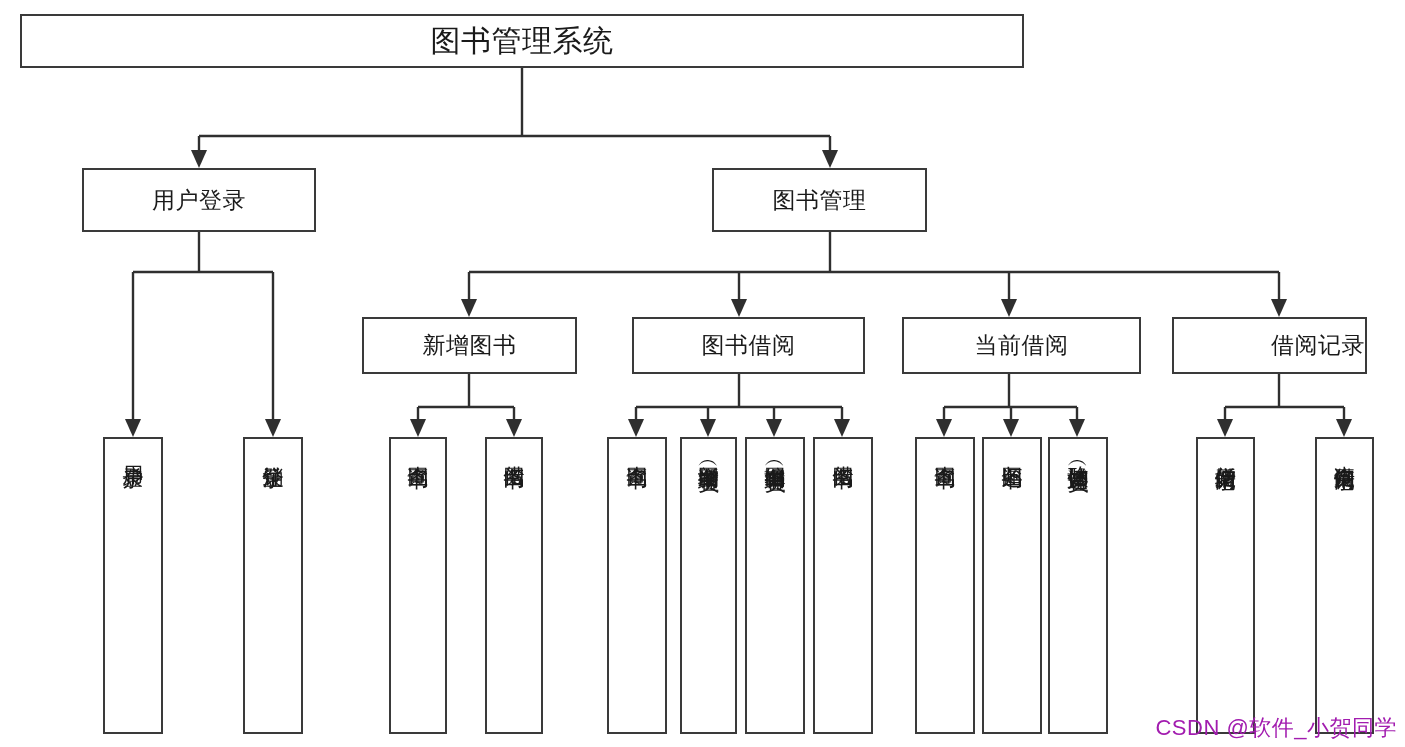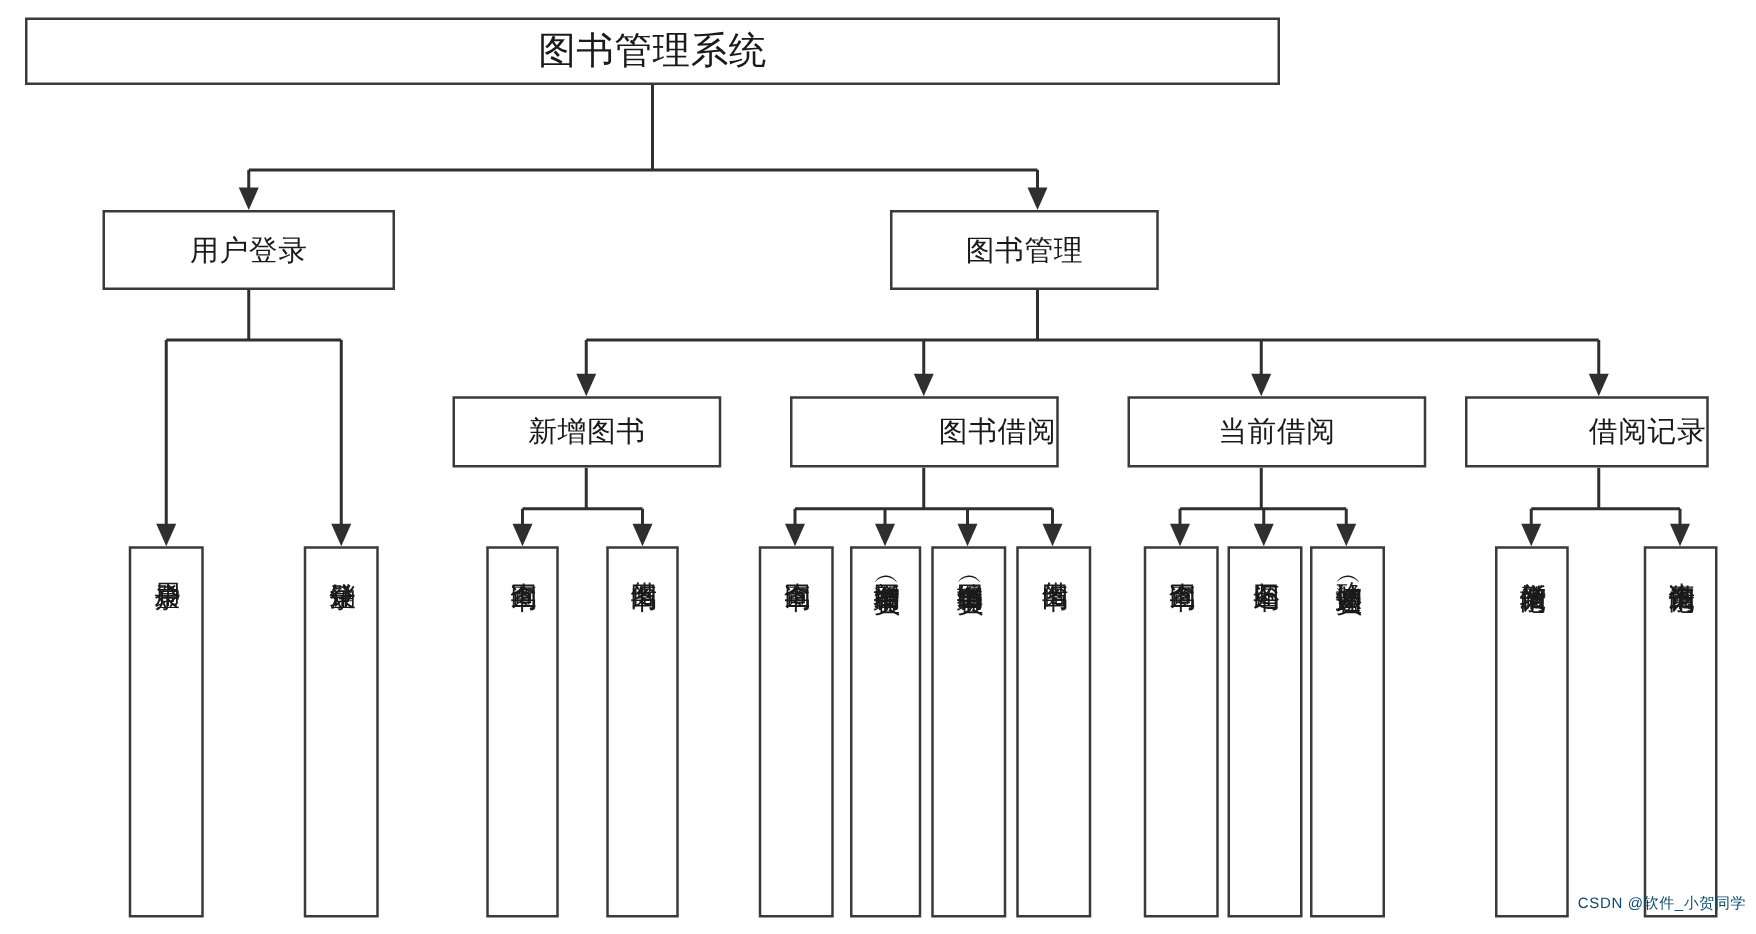--- a/index.html
+++ b/index.html
@@ -67,23 +67,23 @@
     stroke: #2f2f2f;
     stroke-width: 2.4;
     fill: none;
   }
   .arrowhead {
     fill: #2f2f2f;
   }
   .watermark {
     position: absolute;
     right: 8px;
-    bottom: 16px;
-    font-size: 12px;
-    color: #0c4a6e;
+    bottom: 4px;
+    font-size: 22px;
+    color: #a21caf;
     letter-spacing: 0.5px;
     white-space: nowrap;
     user-select: none;
   }
 </style>
 </head>
 <body>
 
 <div id="canvas">
 
@@ -157,21 +157,21 @@
   <div class="node horiz" style="left:82px; top:168px; width:234px; height:64px;">
     <span class="node-label">用户登录</span>
   </div>
   <div class="node horiz" style="left:712px; top:168px; width:215px; height:64px;">
     <span class="node-label">图书管理</span>
   </div>
 
   <div class="node horiz" style="left:362px; top:317px; width:215px; height:57px;">
     <span class="node-label">新增图书</span>
   </div>
-  <div class="node horiz" style="left:632px; top:317px; width:215px; height:57px;justify-content:flex-end;">
+  <div class="node horiz" style="left:632px; top:317px; width:233px; height:57px;">
     <span class="node-label">图书借阅</span>
   </div>
   <div class="node horiz" style="left:902px; top:317px; width:239px; height:57px;">
     <span class="node-label">当前借阅</span>
   </div>
   <div class="node horiz" style="left:1172px; top:317px; width:195px; height:57px;justify-content:flex-end;">
     <span class="node-label">借阅记录</span>
   </div>
 
   <div class="node leaf" style="left:103px; top:437px; width:60px; height:297px;">

